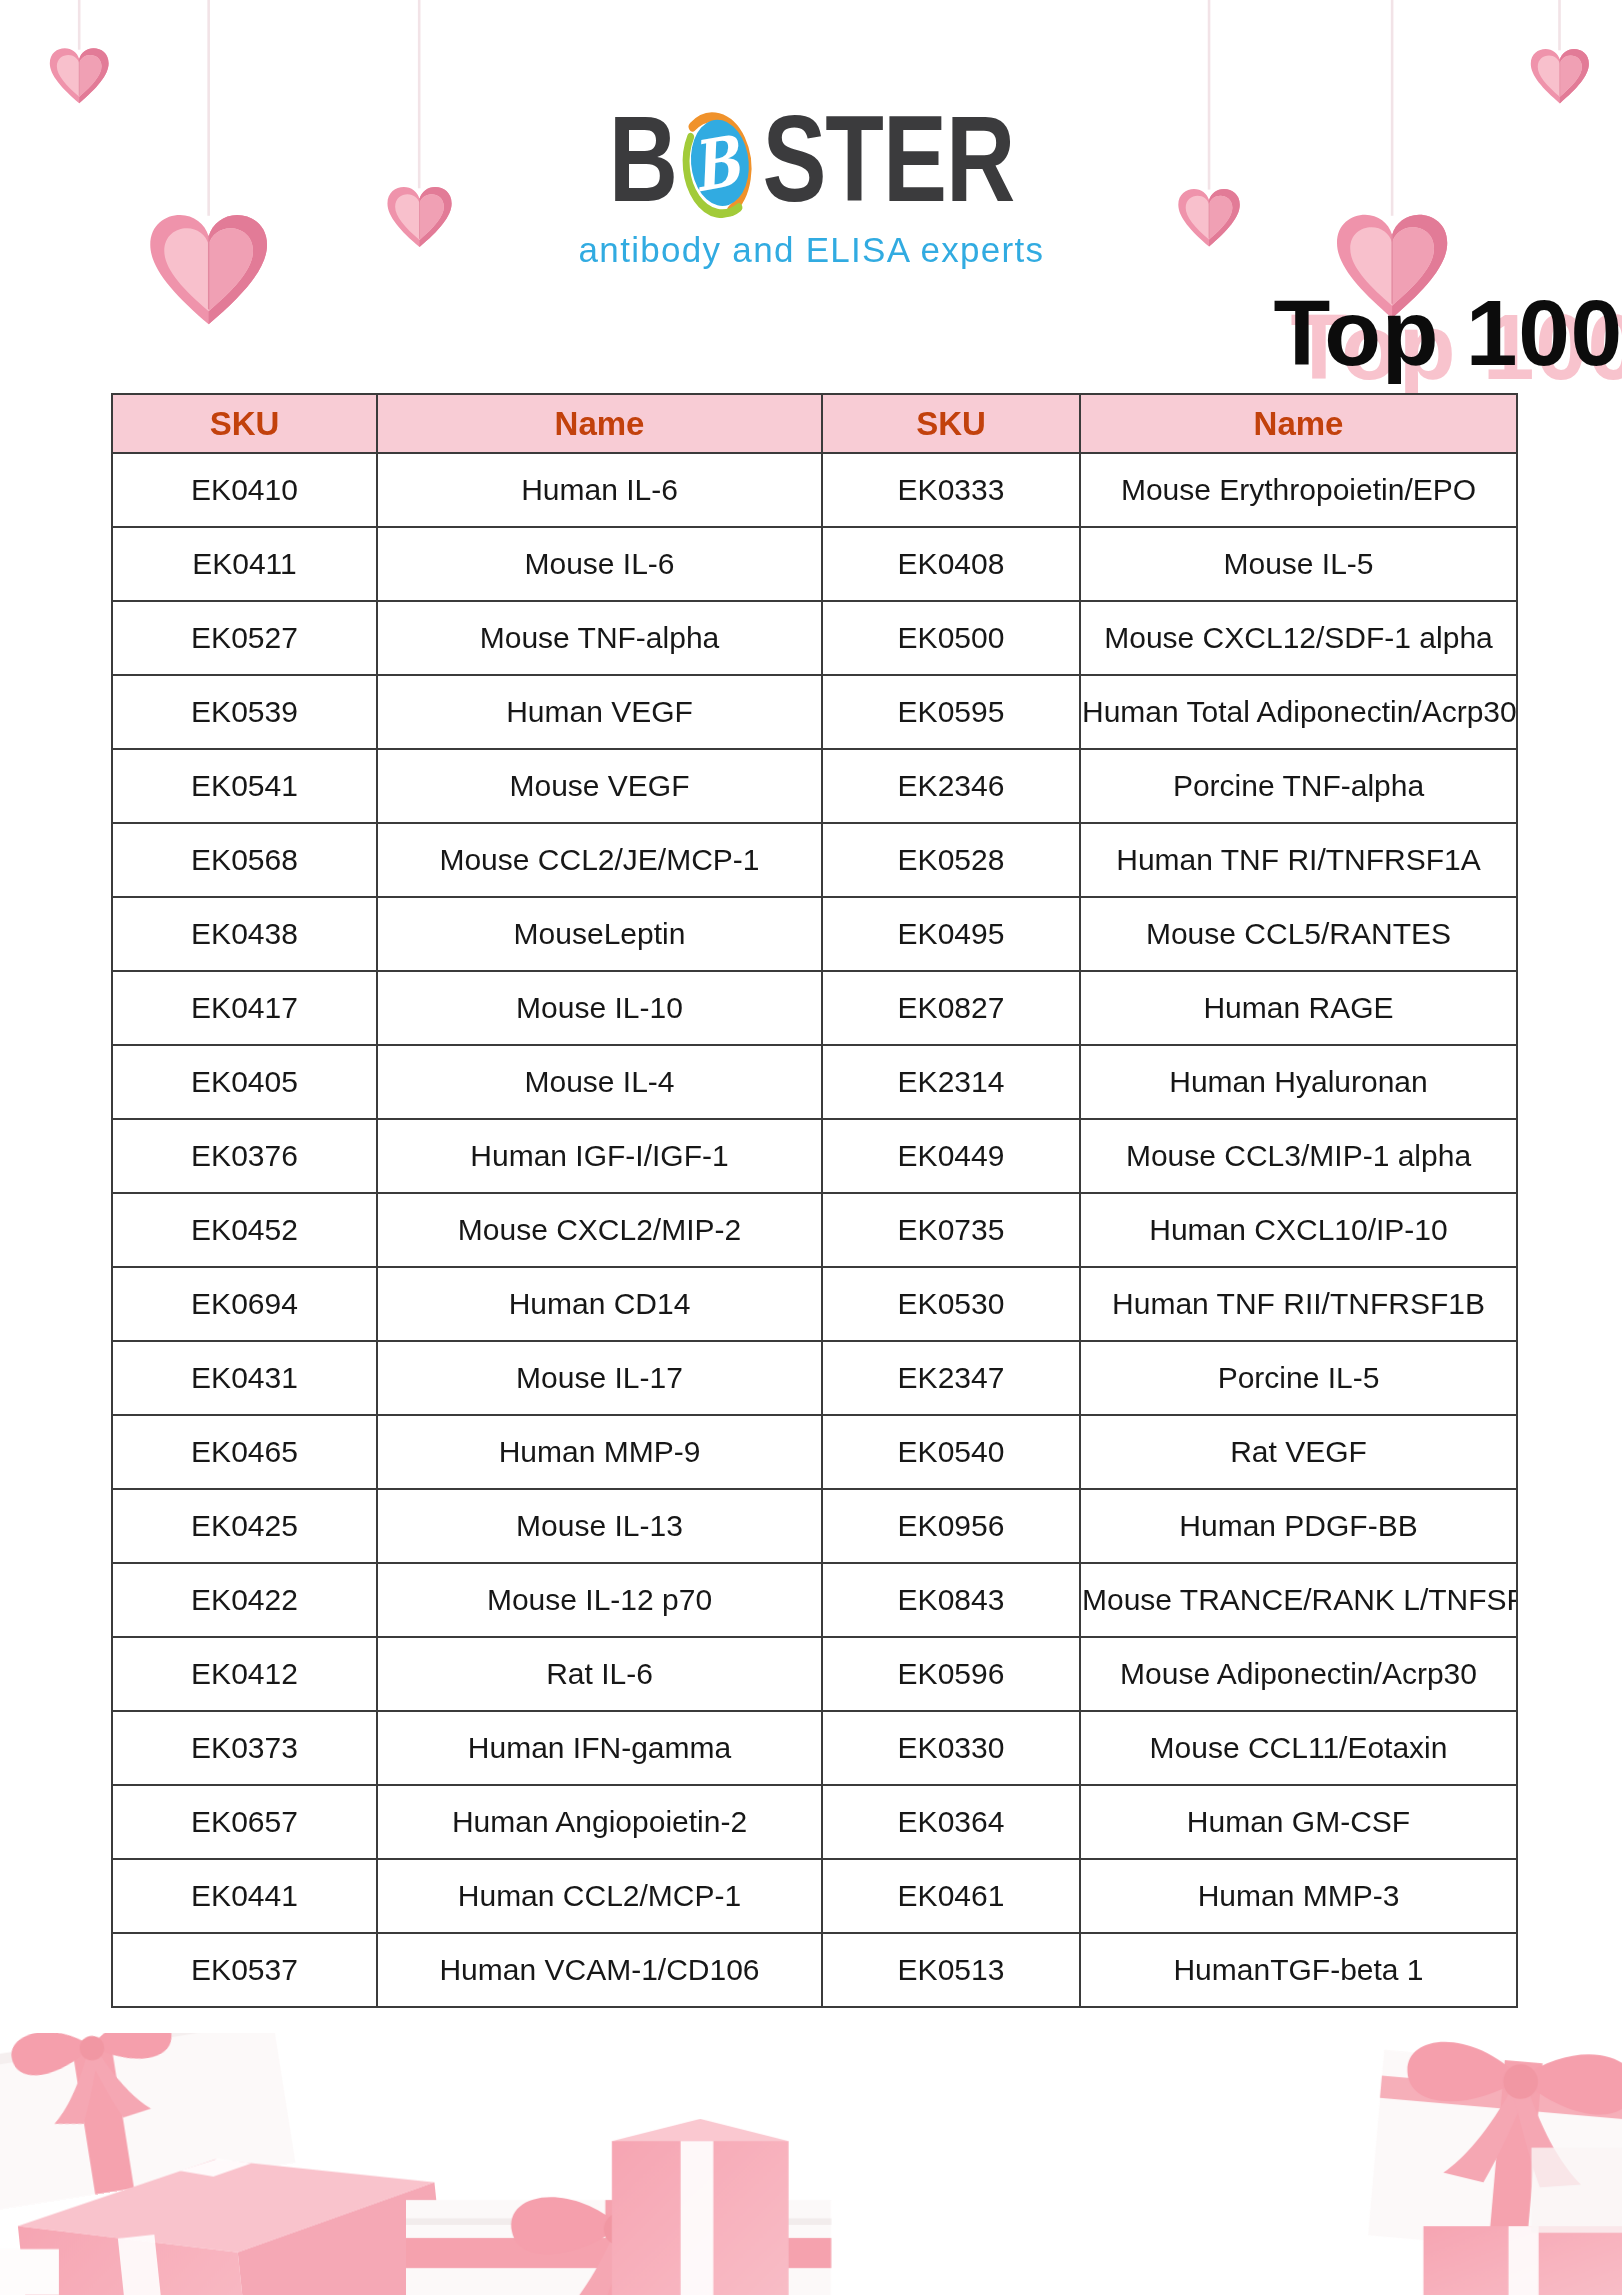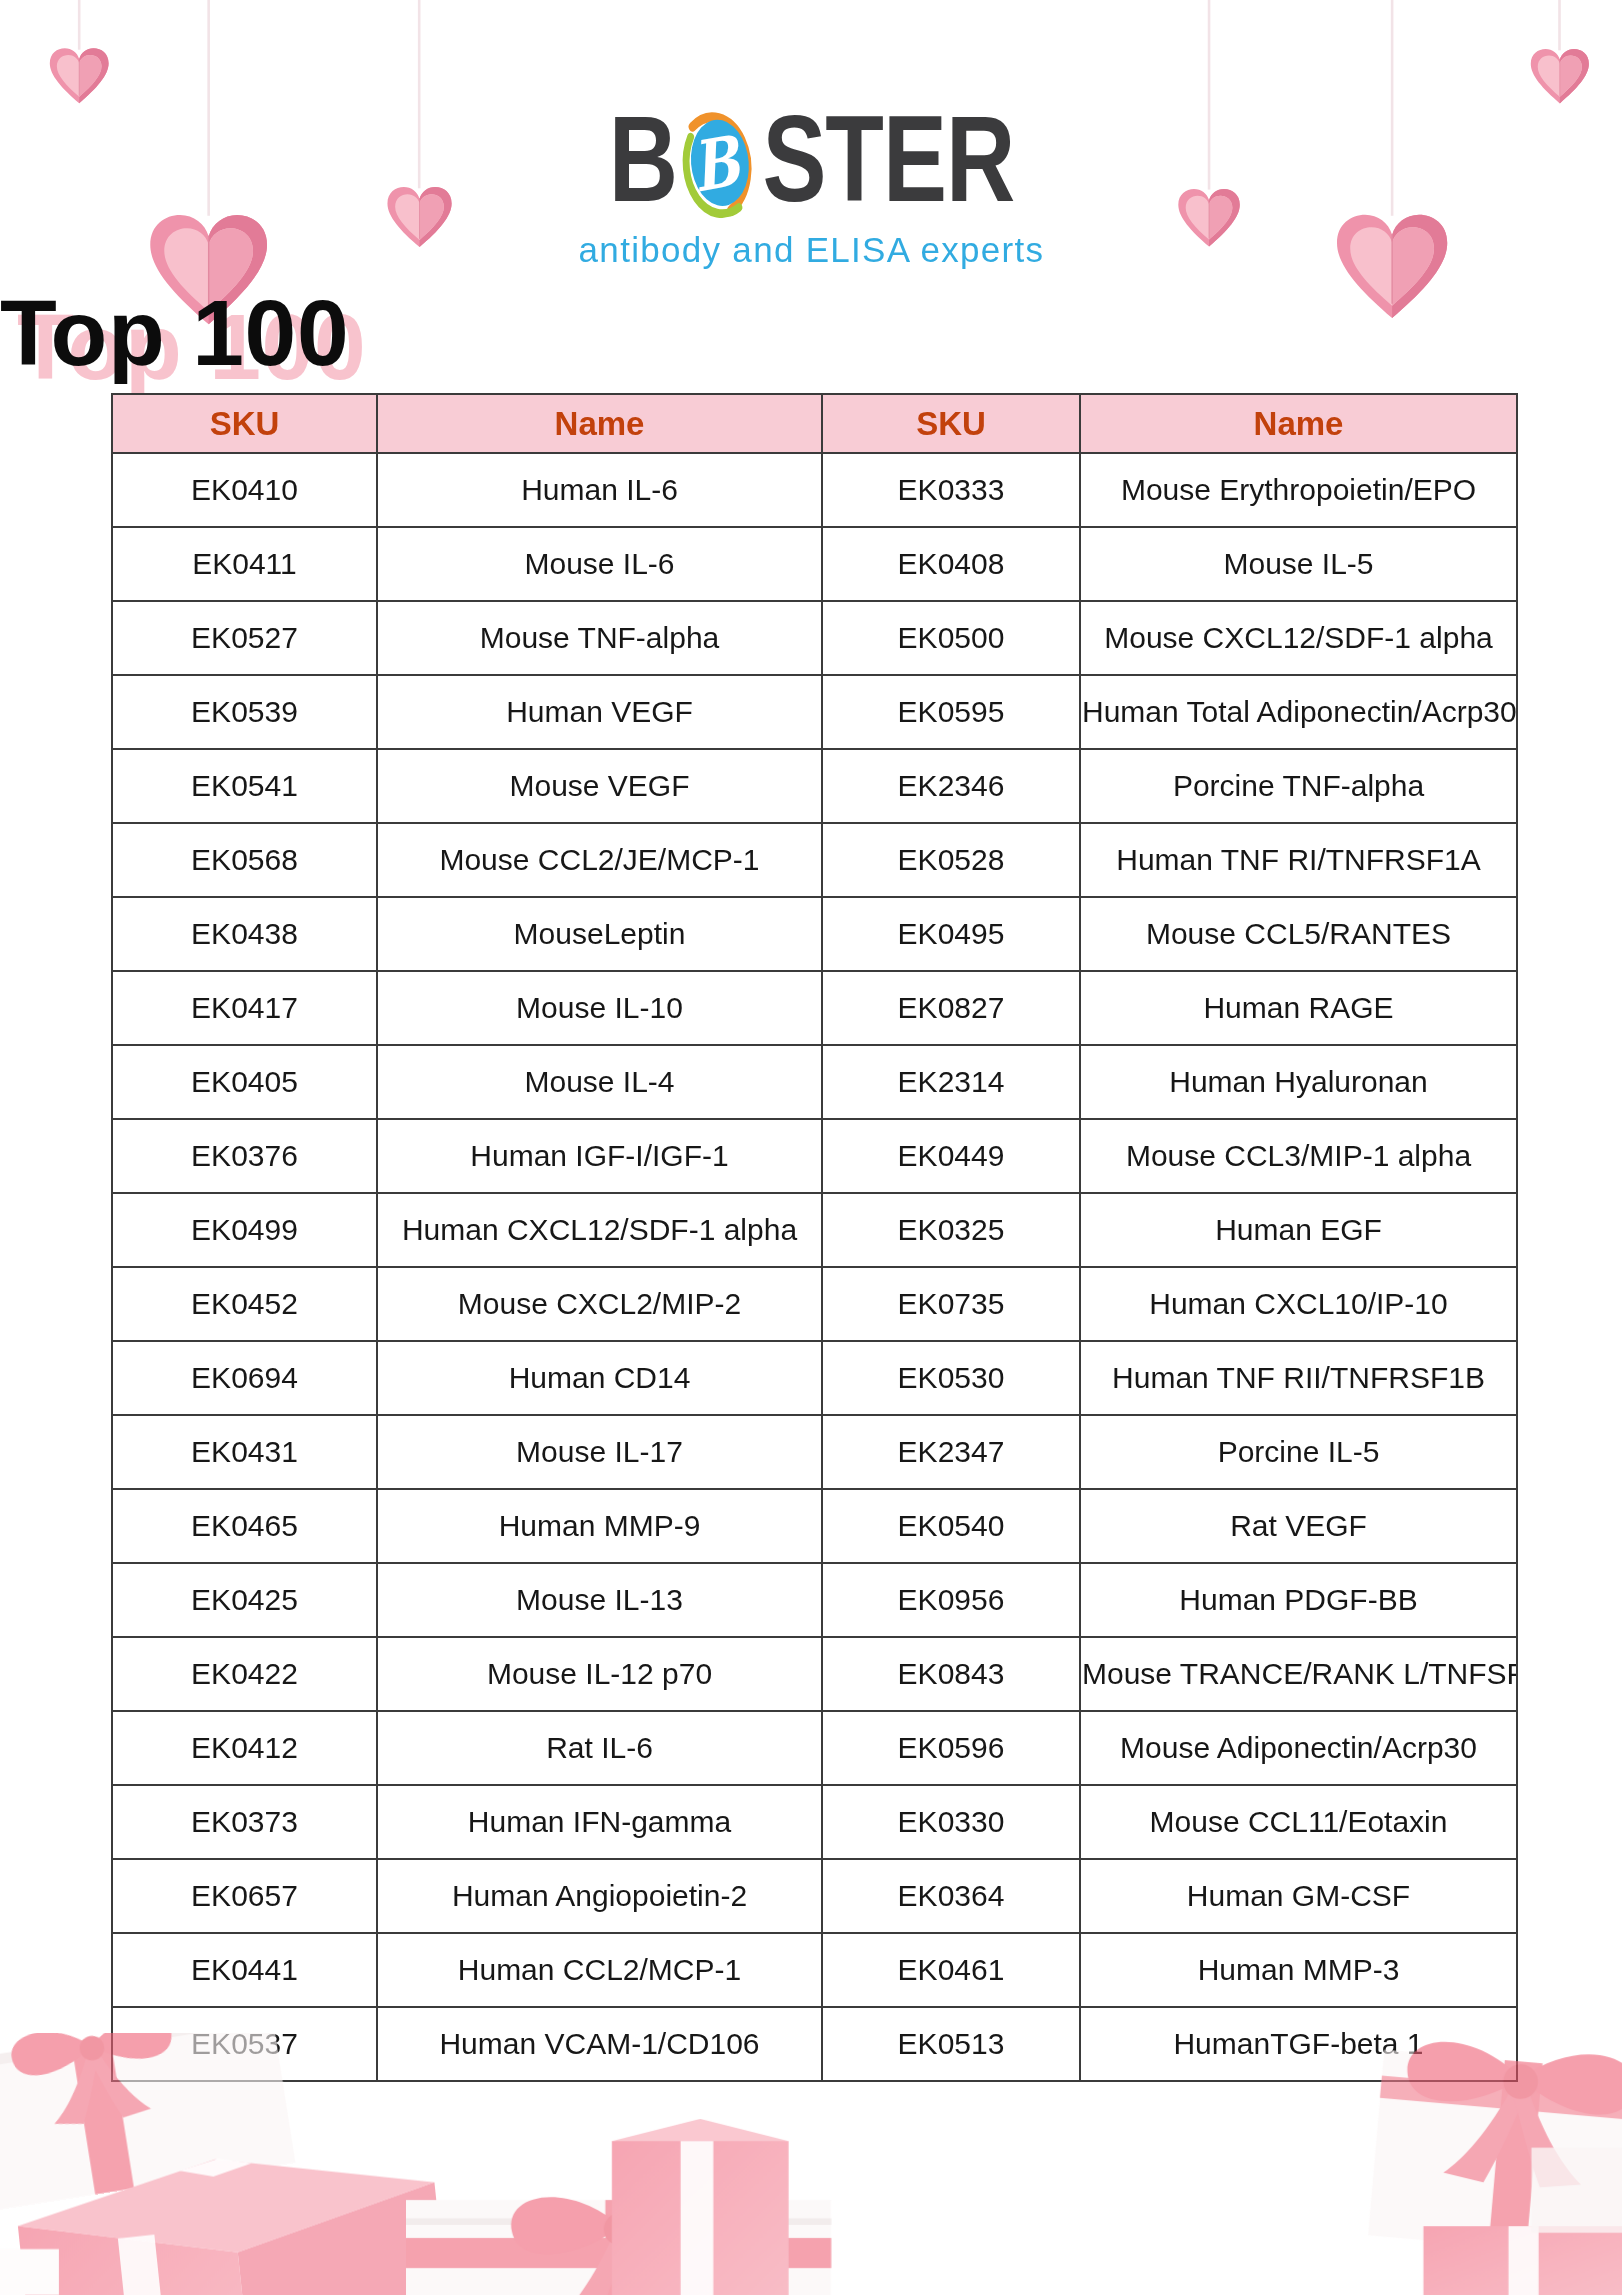--- a/index.html
+++ b/index.html
@@ -33,21 +33,21 @@
     transform:rotate(-8deg) translateY(3.9px);
   }
   .tagline{
     margin-top:11px;
     font-size:35px;letter-spacing:1.3px;
     color:var(--logo-blue,#31abe1);
   }
   
   .page-title{
     position:absolute;top:280px;left:0;width:1623px;
-    text-align:left;
+    text-align:right;
     font-size:93px;font-weight:bold;letter-spacing:0.7px;
     color:#0c0c0c;
     text-shadow:17px 14.4px 0 var(--title-shadow,#f8c3cd);
   }
   
   table.top100{
     position:absolute;top:393px;left:111px;
     width:1406px;
     border-collapse:collapse;table-layout:fixed;
     background:transparent;
@@ -195,26 +195,20 @@
         <td>EK2314</td>
         <td>Human Hyaluronan</td>
       </tr>
       <tr>
         <td>EK0376</td>
         <td>Human IGF-I/IGF-1</td>
         <td>EK0449</td>
         <td>Mouse CCL3/MIP-1 alpha</td>
       </tr>
       <tr>
-        <td>EK0499</td>
-        <td>Human CXCL12/SDF-1 alpha</td>
-        <td>EK0325</td>
-        <td>Human EGF</td>
-      </tr>
-      <tr>
         <td>EK0452</td>
         <td>Mouse CXCL2/MIP-2</td>
         <td>EK0735</td>
         <td>Human CXCL10/IP-10</td>
       </tr>
       <tr>
         <td>EK0694</td>
         <td>Human CD14</td>
         <td>EK0530</td>
         <td>Human TNF RII/TNFRSF1B</td>

